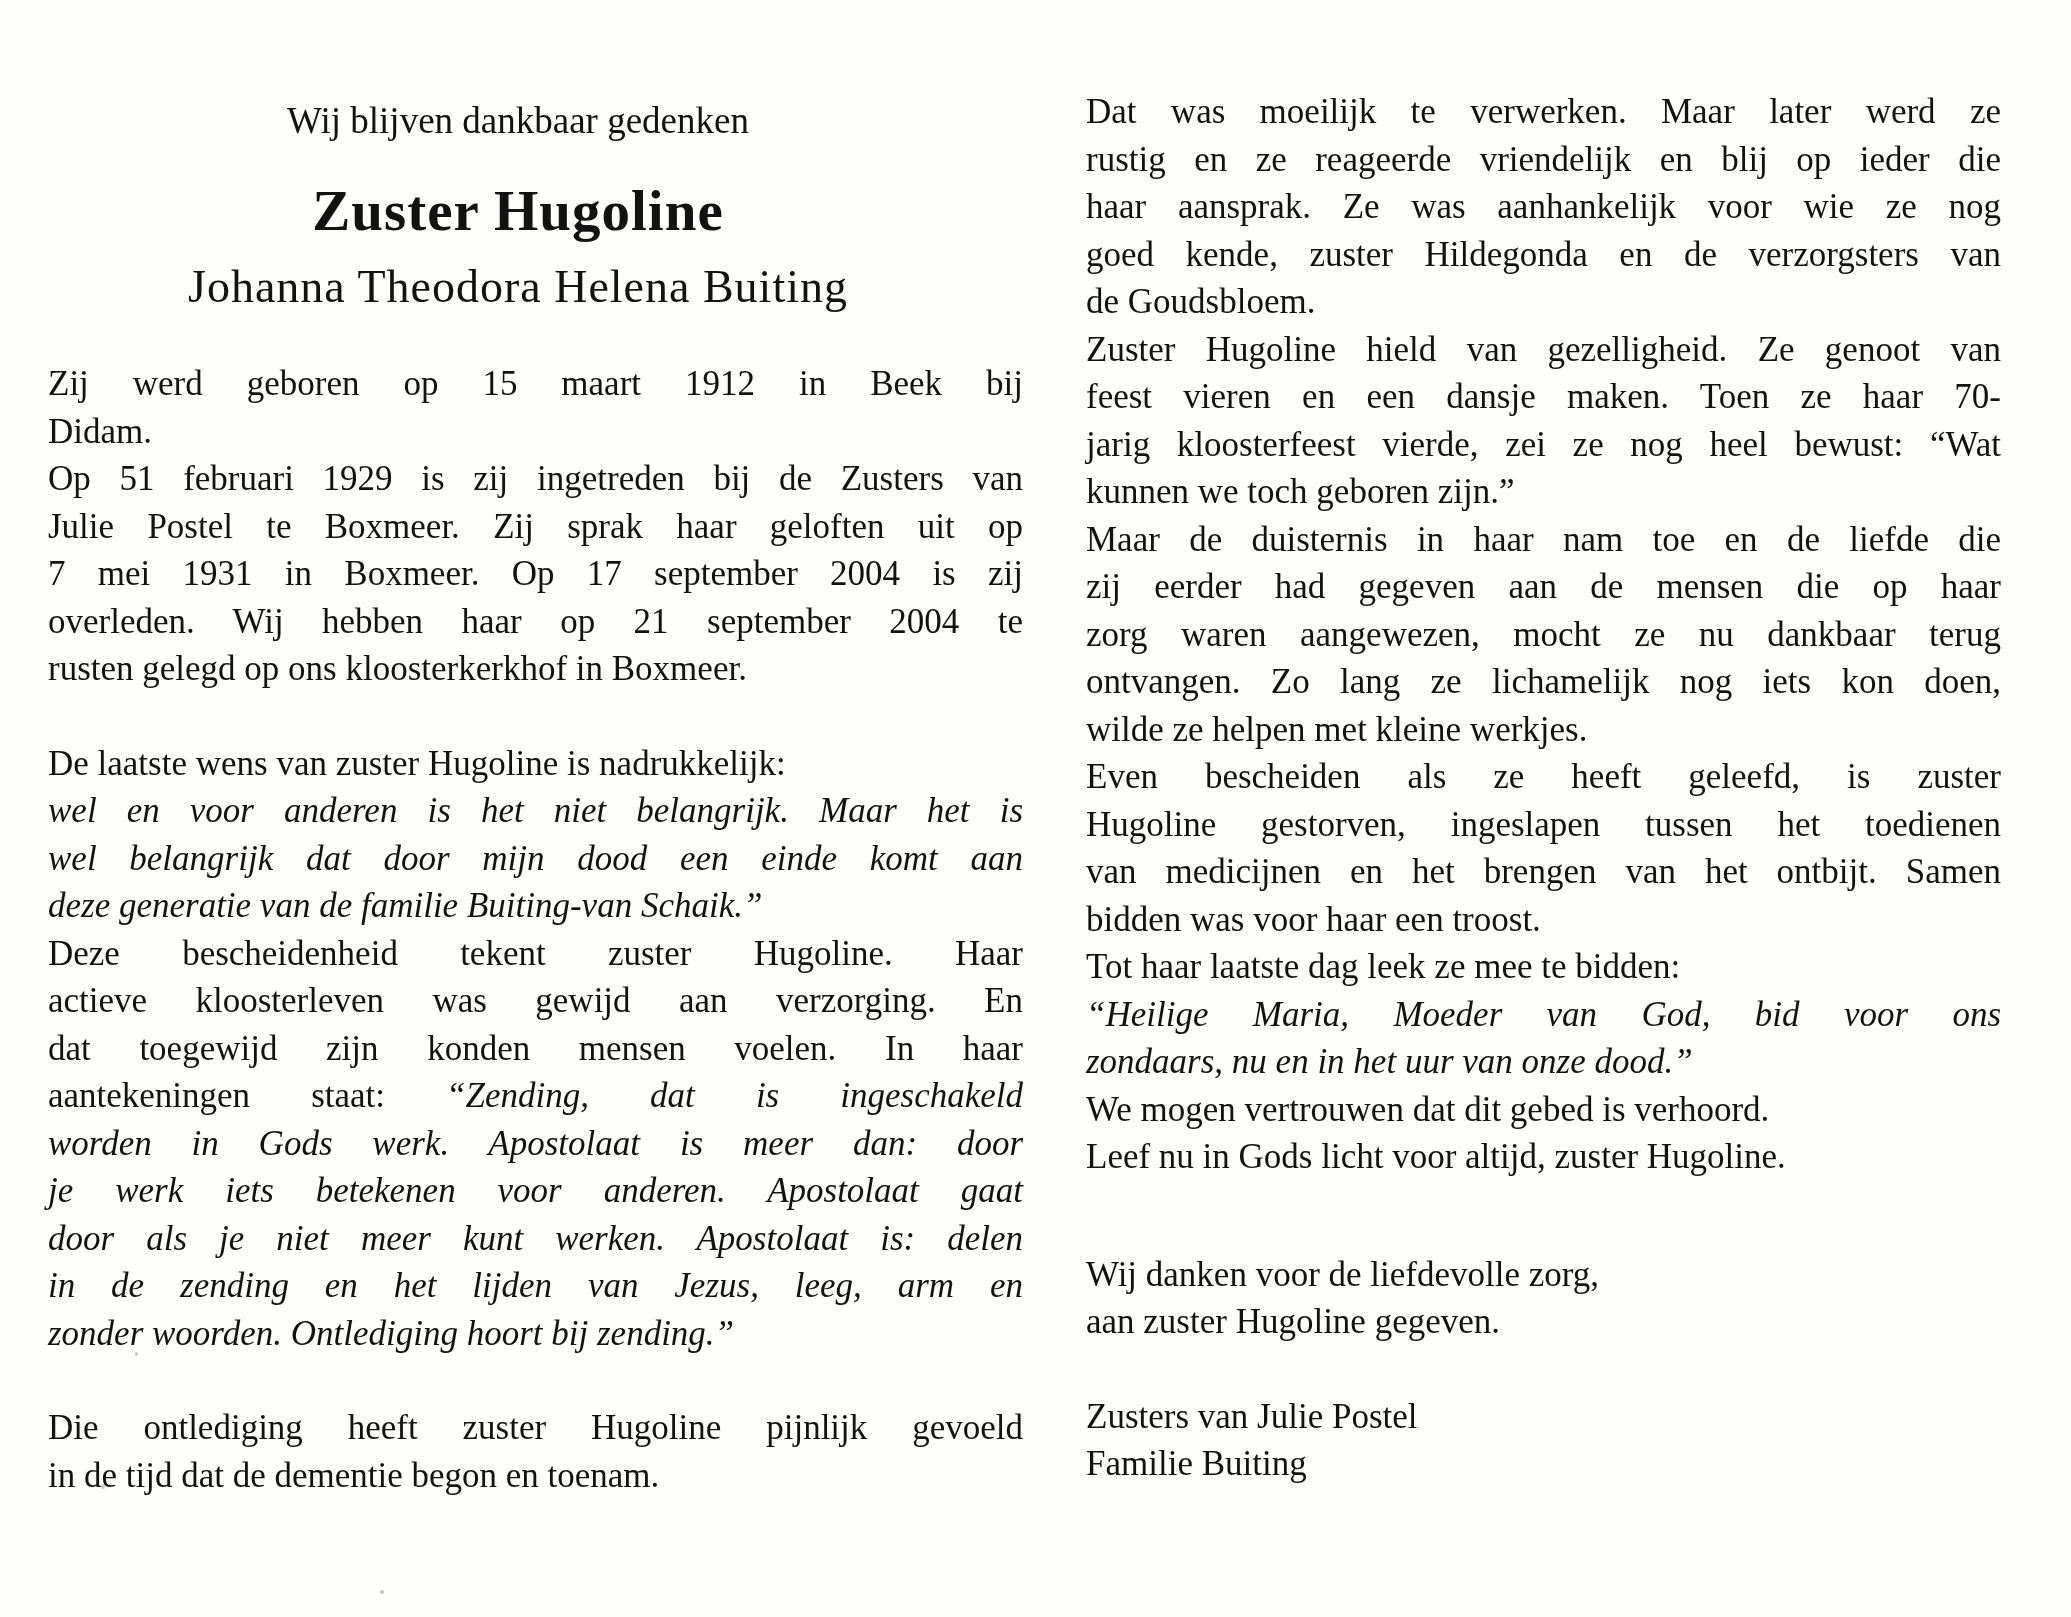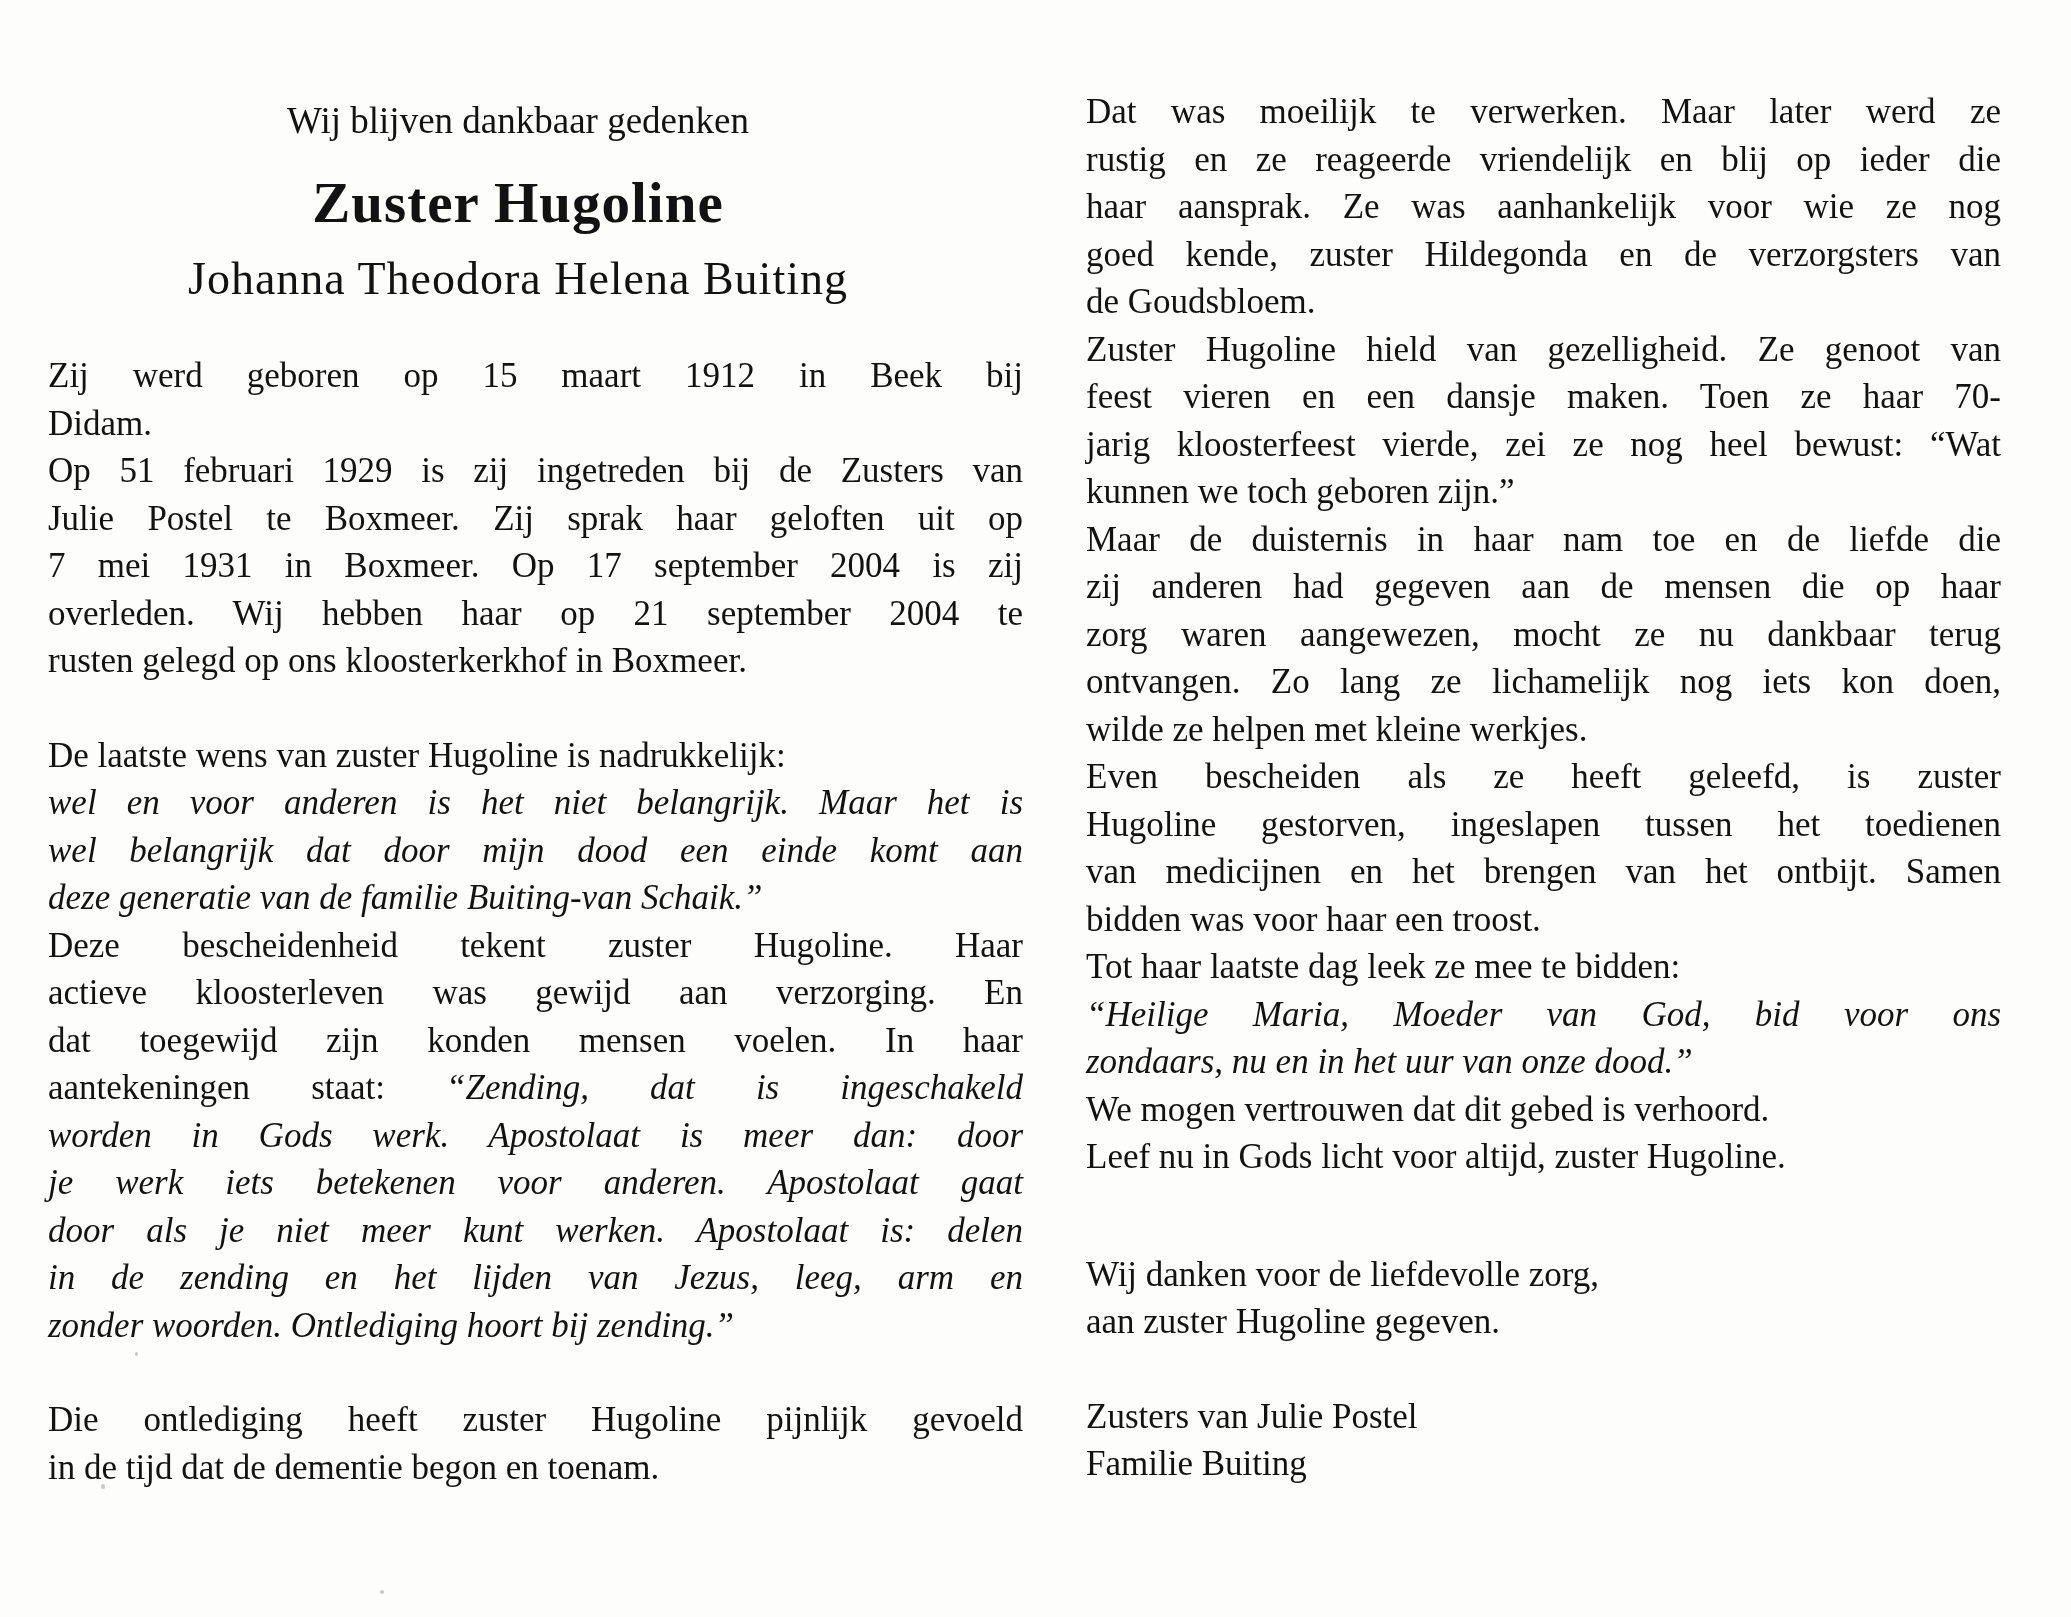--- a/index.html
+++ b/index.html
@@ -18,21 +18,21 @@
 
   .header { width: 940px; text-align: center; }
   .intro {
     font-size: 37px;
     line-height: 50px;
   }
   .name {
     font-size: 57px;
     font-weight: 700;
     line-height: 62px;
-    margin-top: 26px;
+    margin-top: 34px;
     letter-spacing: 1px;
   }
   .fullname {
     font-size: 46px;
     line-height: 54px;
     margin-top: 18px;
     letter-spacing: 1px;
   }
 
   .body { margin-top: 46px; }
@@ -116,21 +116,21 @@
           <div class="line"><span>de Goudsbloem.</span></div>
         </div>
         <div class="para">
           <div class="line jst"><span>Zuster Hugoline hield van gezelligheid. Ze genoot van</span></div>
           <div class="line jst"><span>feest vieren en een dansje maken. Toen ze haar 70-</span></div>
           <div class="line jst"><span>jarig kloosterfeest vierde, zei ze nog heel bewust: “Wat</span></div>
           <div class="line"><span>kunnen we toch geboren zijn.”</span></div>
         </div>
         <div class="para">
           <div class="line jst"><span>Maar de duisternis in haar nam toe en de liefde die</span></div>
-          <div class="line jst"><span>zij anderen had gegeven aan de mensen die op haar</span></div>
+          <div class="line jst"><span>zij eerder had gegeven aan de mensen die op haar</span></div>
           <div class="line jst"><span>zorg waren aangewezen, mocht ze nu dankbaar terug</span></div>
           <div class="line jst"><span>ontvangen. Zo lang ze lichamelijk nog iets kon doen,</span></div>
           <div class="line"><span>wilde ze helpen met kleine werkjes.</span></div>
         </div>
         <div class="para">
           <div class="line jst"><span>Even bescheiden als ze heeft geleefd, is zuster</span></div>
           <div class="line jst"><span>Hugoline gestorven, ingeslapen tussen het toedienen</span></div>
           <div class="line jst"><span>van medicijnen en het brengen van het ontbijt. Samen</span></div>
           <div class="line"><span>bidden was voor haar een troost.</span></div>
           <div class="line"><span>Tot haar laatste dag leek ze mee te bidden:</span></div>

